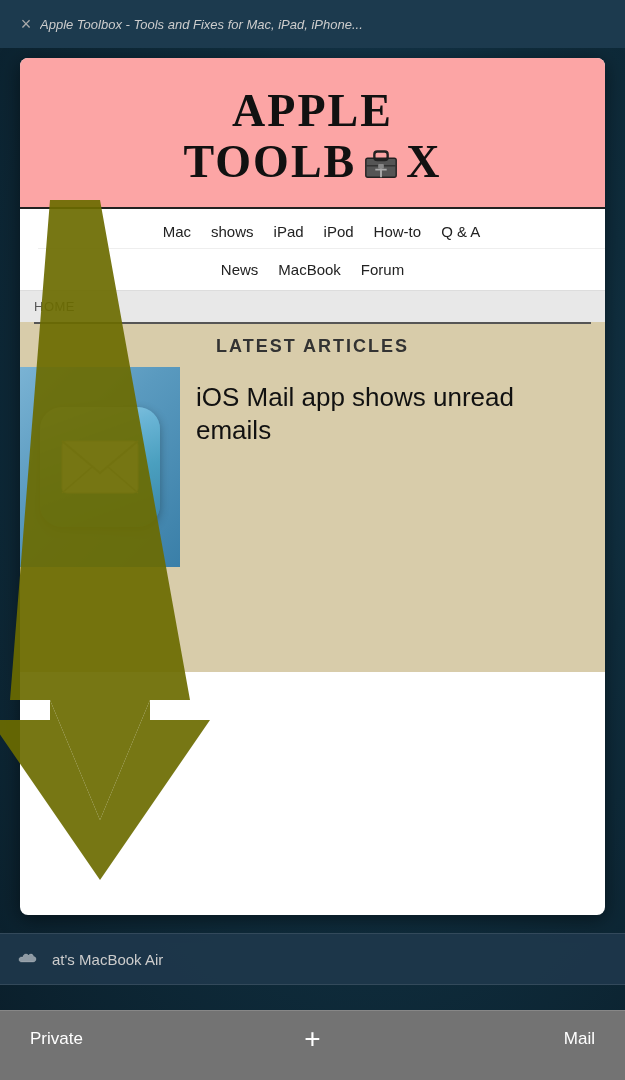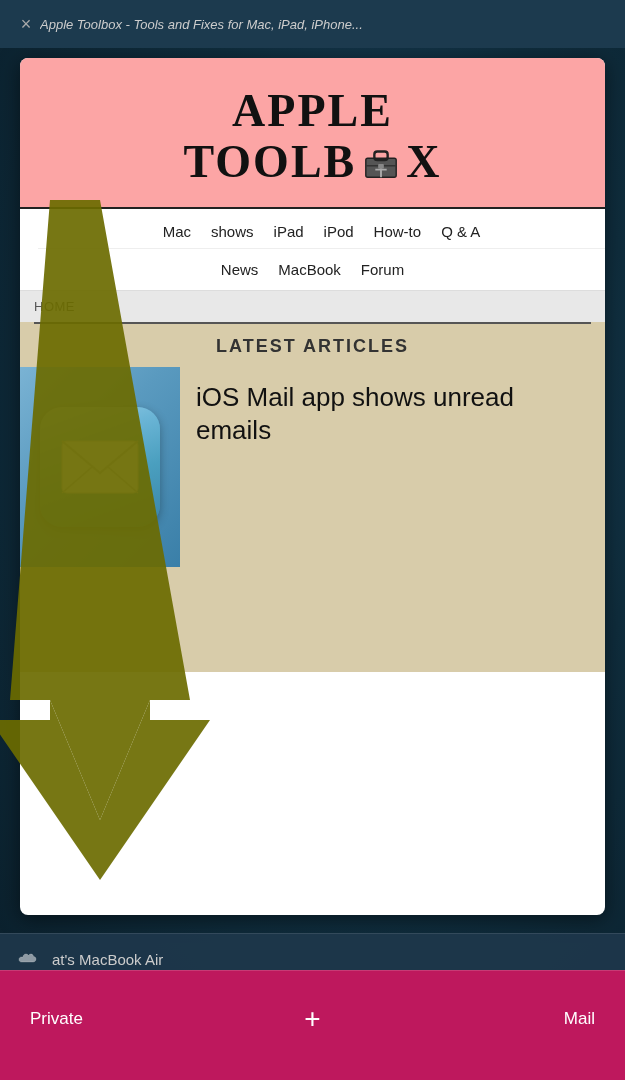--- a/index.html
+++ b/index.html
@@ -249,22 +249,22 @@
       color: #ccc;
       font-size: 15px;
     }
 
     
     .bottom-toolbar {
       position: absolute;
       bottom: 0;
       left: 0;
       right: 0;
-      height: 110px;
-      background: #be185d;
+      height: 70px;
+      background: #737373;
       display: flex;
       align-items: center;
       justify-content: space-between;
       padding: 0 30px 14px;
       border-top: 1px solid rgba(255,255,255,0.15);
     }
 
     .toolbar-btn {
       color: #fff;
       font-size: 17px;

